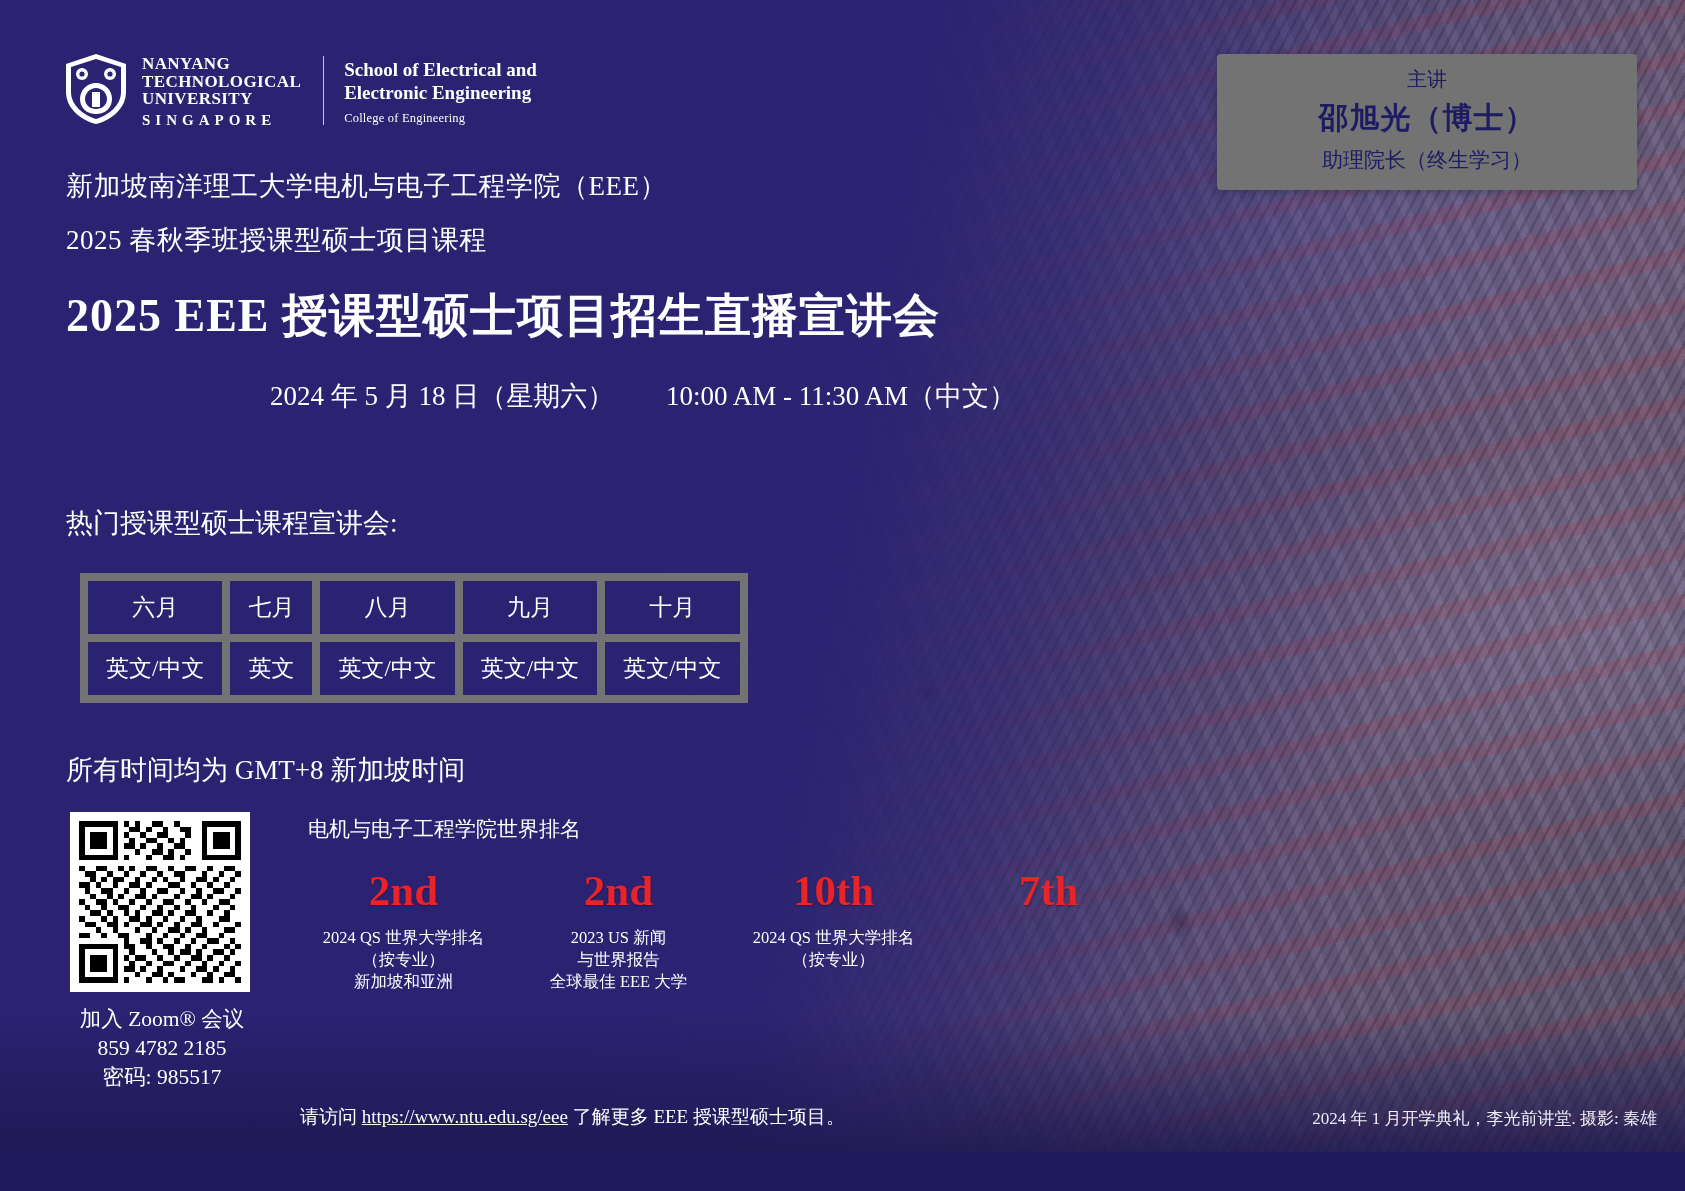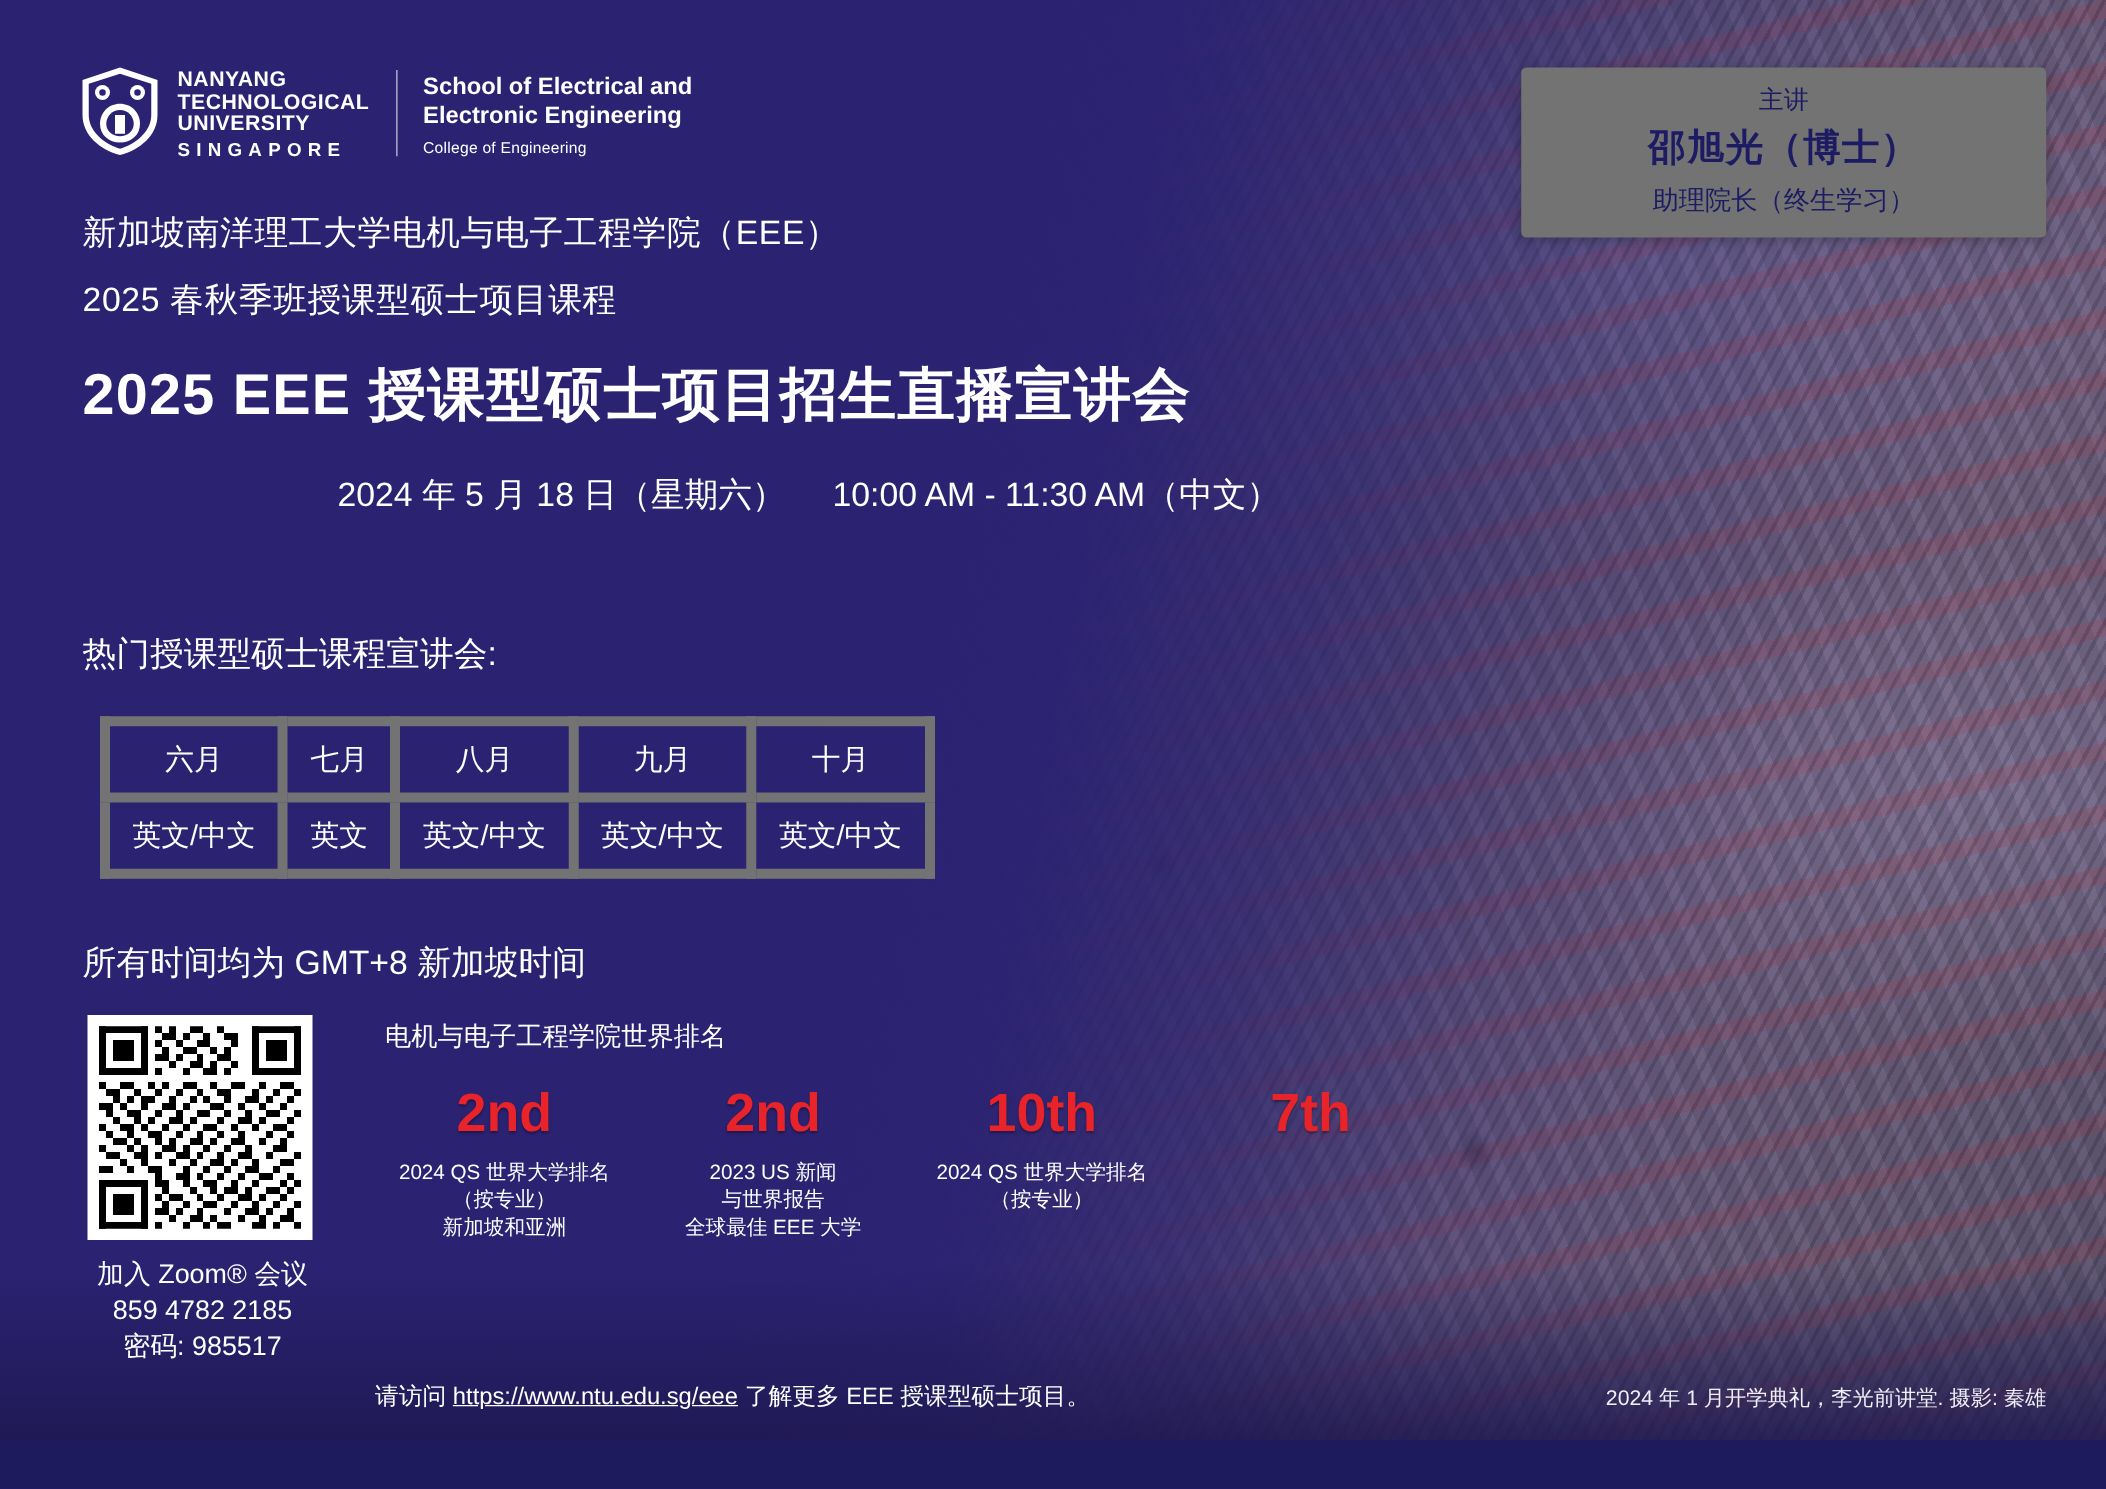--- a/index.html
+++ b/index.html
@@ -5,21 +5,21 @@
   html, body {
     margin: 0;
     padding: 0;
     background: #1e1a5e;
   }
   .poster {
     position: relative;
     width: 1685px;
     height: 1152px;
     overflow: hidden;
-    font-family: Liberation Sans, sans-serif;
+    font-family: Liberation Serif, serif;
     color: #ffffff;
     background: #2a2270;
   }
 
   
   .photo {
     position: absolute;
     inset: 0;
     background:
       radial-gradient(ellipse 40% 30% at 78% 18%, rgba(120,110,160,0.55), rgba(0,0,0,0) 70%),
@@ -256,21 +256,21 @@
     left: 300px;
     bottom: 22px;
     font-size: 19px;
   }
   .footer-left a, .footer-left .link {
     color: #ffffff;
     text-decoration: underline;
   }
   .footer-right {
     position: absolute;
-    right: 48px;
+    right: 28px;
     bottom: 22px;
     font-size: 17px;
     color: #f0eef8;
   }
 </style>
 </head>
 <body>
 
 <div class="poster">
 

